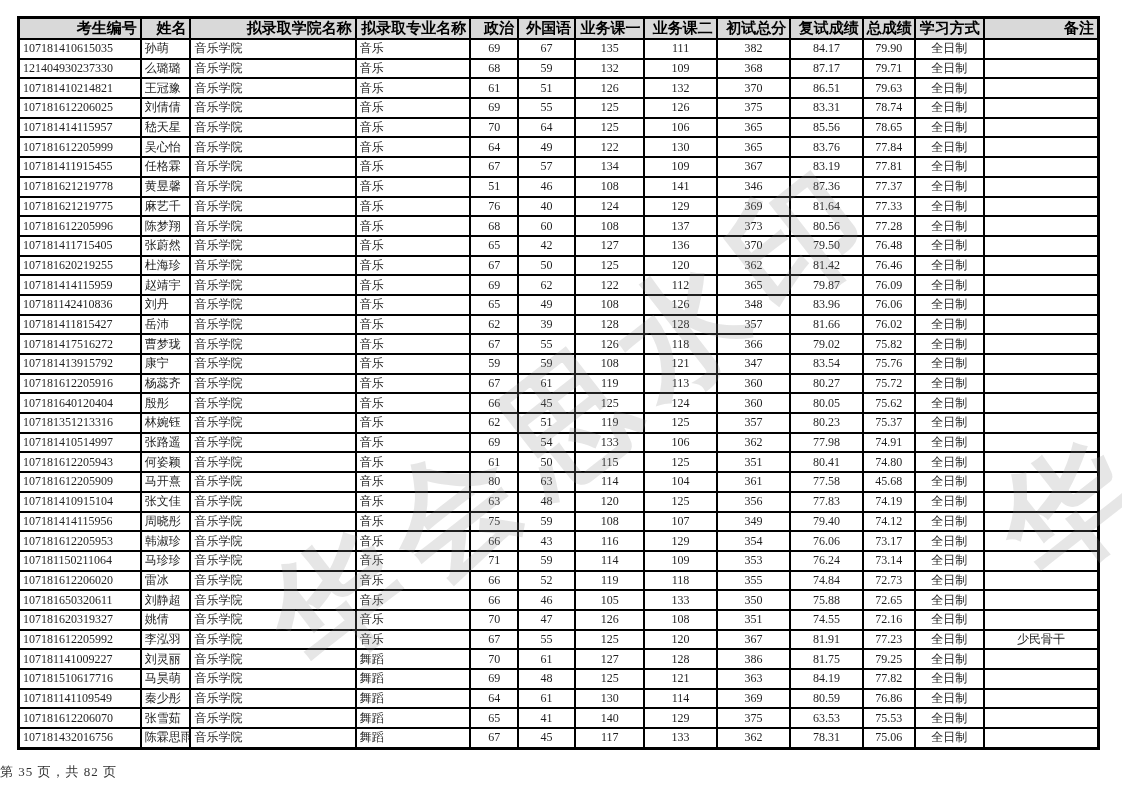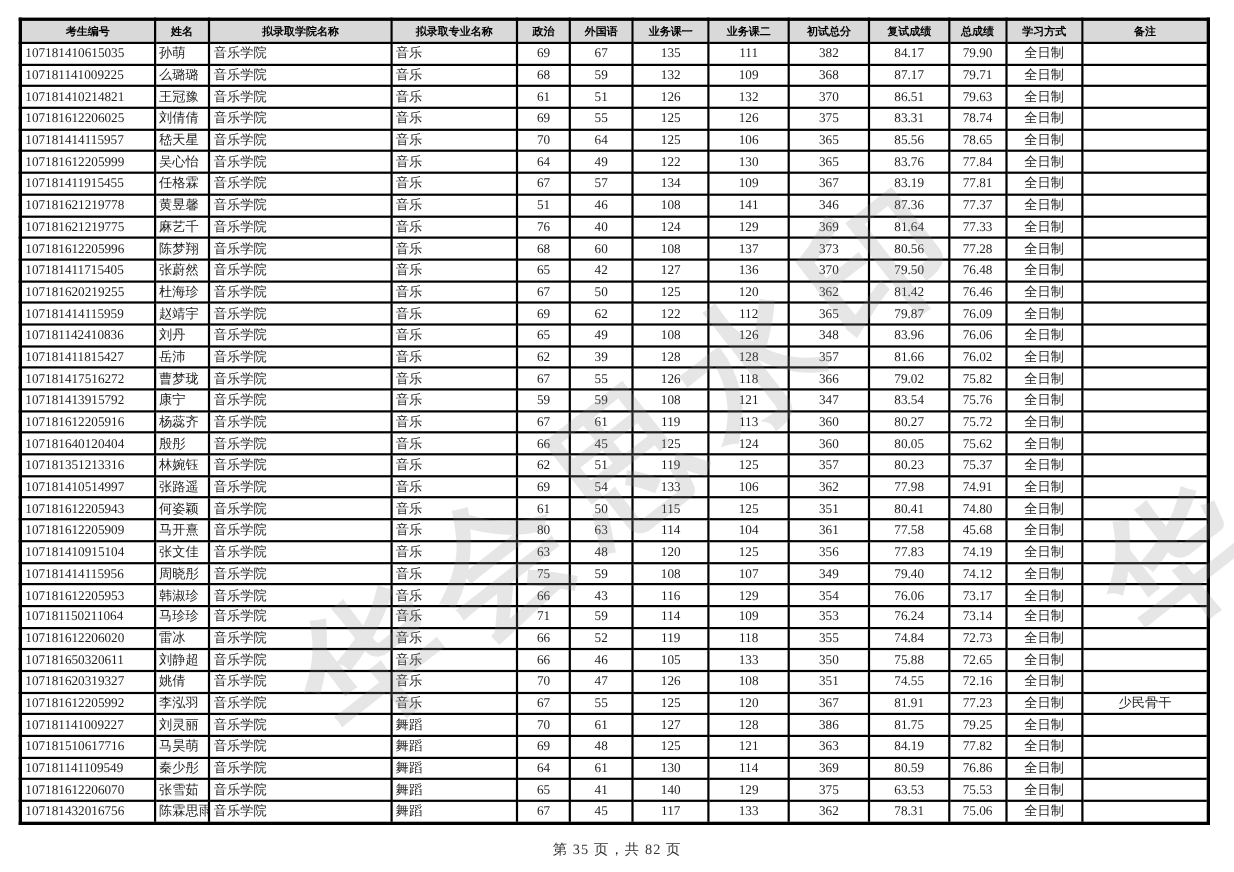--- a/index.html
+++ b/index.html
@@ -25,41 +25,41 @@
   th,td{
     border:2px solid #000;
     overflow:hidden;
     white-space:nowrap;
     color:#1f1f1f;
     padding:0 3px;
   }
   th{
     background:#d9d9d9;
     font-weight:bold;
-    font-size:10px;
+    font-size:15px;
     height:19px;
-    text-align:center;
+    text-align:right;
     color:#000;
   }
   td{
     font-size:12px;
     height:17.7px;
     background:transparent;
   }
   
   col.c0{width:11.3%;} col.c1{width:4.6%;} col.c2{width:15.3%;} col.c3{width:10.6%;}
   col.c4{width:4.4%;}  col.c5{width:5.3%;} col.c6{width:6.4%;}  col.c7{width:6.7%;}
   col.c8{width:6.8%;}  col.c9{width:6.7%;} col.c10{width:4.8%;} col.c11{width:6.4%;}
   col.c12{width:10.6%;}
   td:nth-child(-n+4){text-align:left;}
   td:nth-child(n+5){text-align:center;}
   .footer{
     position:absolute;
     left:0;top:763px;width:100%;
-    text-align:center;
+    text-align:left;
     font-size:13px;
     color:#333;
     letter-spacing:1px;
   }
   .watermark{
     position:absolute;
     z-index:5;
     pointer-events:none;
     font-size:128px;
     font-weight:bold;
@@ -119,21 +119,21 @@
           <td>67</td>
           <td>135</td>
           <td>111</td>
           <td>382</td>
           <td>84.17</td>
           <td>79.90</td>
           <td>全日制</td>
           <td></td>
         </tr>
         <tr>
-          <td>107181141009225</td>
+          <td>121404930237330</td>
           <td>么璐璐</td>
           <td>音乐学院</td>
           <td>音乐</td>
           <td>68</td>
           <td>59</td>
           <td>132</td>
           <td>109</td>
           <td>368</td>
           <td>87.17</td>
           <td>79.71</td>

